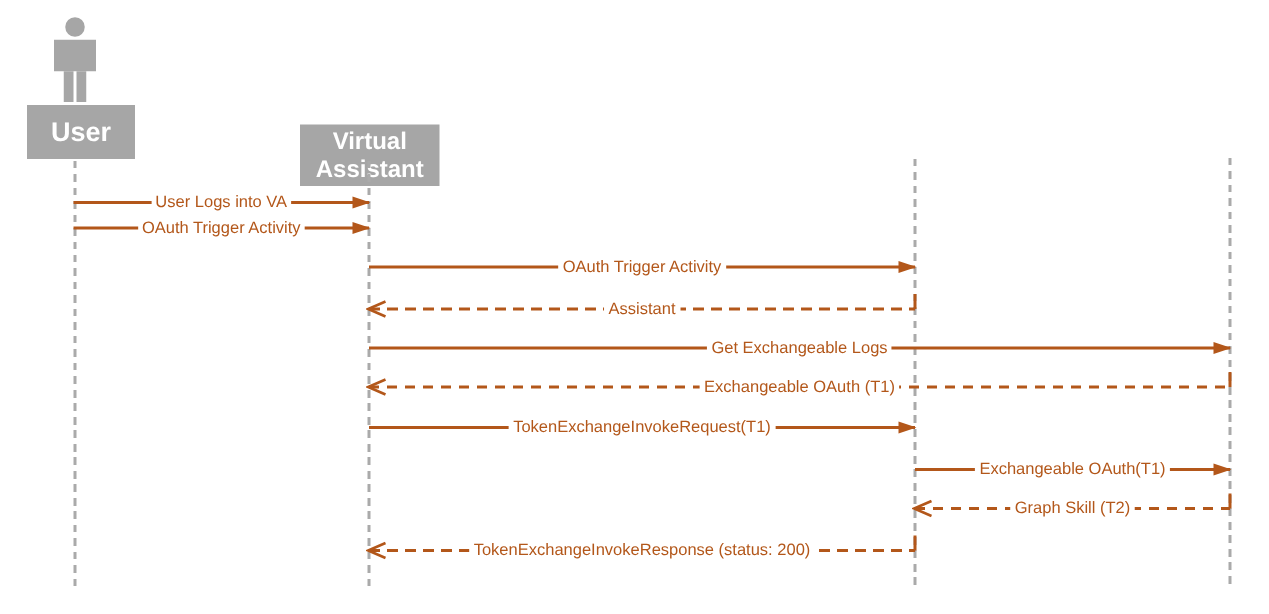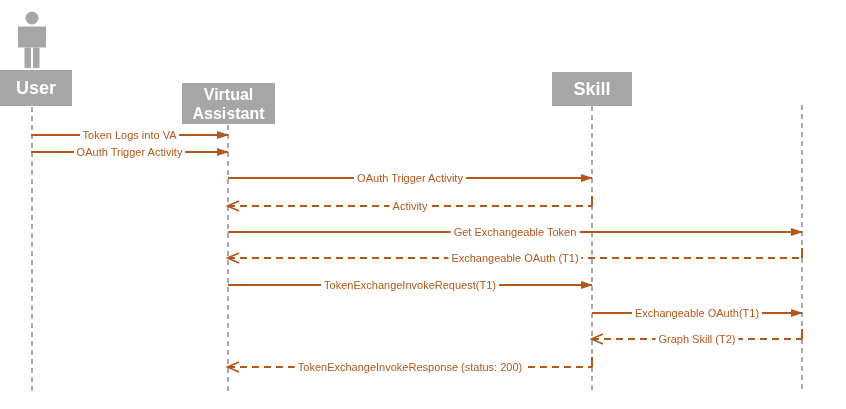--- a/index.html
+++ b/index.html
@@ -8,20 +8,21 @@
     --lifeline: #aaaaaa;
   }
   html,body { margin:0; padding:0; background:#fff; }
   #stage {
     position: relative;
     width: 824px;
     height: 409px;
     background: #fff;
     font-family: "Liberation Sans", sans-serif;
     overflow: hidden;
+    margin-left: 18px;
   }
 
   
   .actor {
     position: absolute;
     background: var(--gray);
     color: #fff;
     font-weight: bold;
     display: flex;
     align-items: center;
@@ -104,60 +105,57 @@
     <rect x="10.5" y="36.5" width="6.5" height="20.5"></rect>
     <rect x="19" y="36.5" width="6.5" height="20.5"></rect>
   </svg>
 
   <div class="actor a-user">
       <span>User</span>
     </div>
   <div class="actor a-va">
       <span>Virtual Assistant</span>
     </div>
-  <div class="actor a-skill">
-      <span>Skill</span>
-    </div>
 
   <div class="lifeline ll-user"></div>
   <div class="lifeline ll-va"></div>
   <div class="lifeline ll-skill"></div>
   <div class="lifeline ll-abs"></div>
 
   <div class="msg solid m1">
     <div class="line"></div>
     <div class="head-right"></div>
-    <span class="label">Token Logs into VA</span>
+    <span class="label">User Logs into VA</span>
   </div>
 
   <div class="msg solid m2">
     <div class="line"></div>
     <div class="head-right"></div>
     <span class="label">OAuth Trigger Activity</span>
   </div>
 
   <div class="msg solid m3">
     <div class="line"></div>
     <div class="head-right"></div>
     <span class="label">OAuth Trigger Activity</span>
   </div>
 
   <div class="msg dashed m4">
     <div class="line"></div>
     <svg class="head-left-open" width="14" height="12" viewBox="0 0 14 12">
         <path d="M13 1 L1.5 6 L13 11" fill="none" stroke-width="1.7"></path>
       </svg>
     <div class="jog"></div>
-    <span class="label">Activity</span>
+    <span class="label">Assistant</span>
   </div>
 
   <div class="msg solid m5">
     <div class="line"></div>
     <div class="head-right"></div>
-    <span class="label">Get Exchangeable Token</span>
+    <span class="label">Get Exchangeable Logs</span>
   </div>
 
   <div class="msg dashed m6">
     <div class="line"></div>
     <svg class="head-left-open" width="14" height="12" viewBox="0 0 14 12">
         <path d="M13 1 L1.5 6 L13 11" fill="none" stroke-width="1.7"></path>
       </svg>
     <div class="jog"></div>
     <span class="label">Exchangeable OAuth (T1)</span>
   </div>

